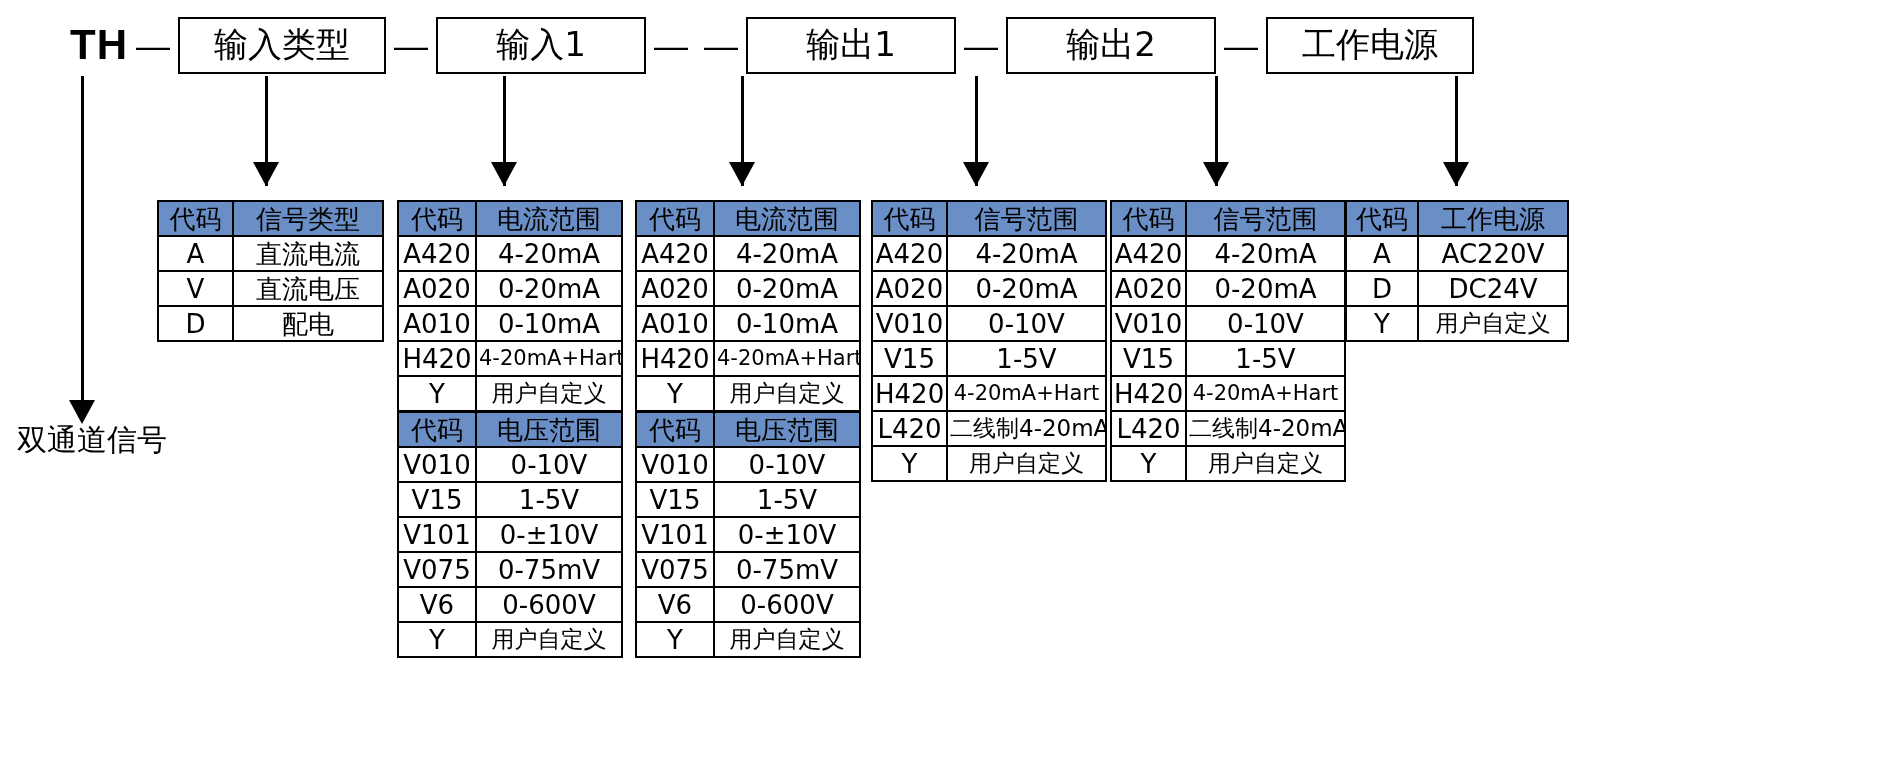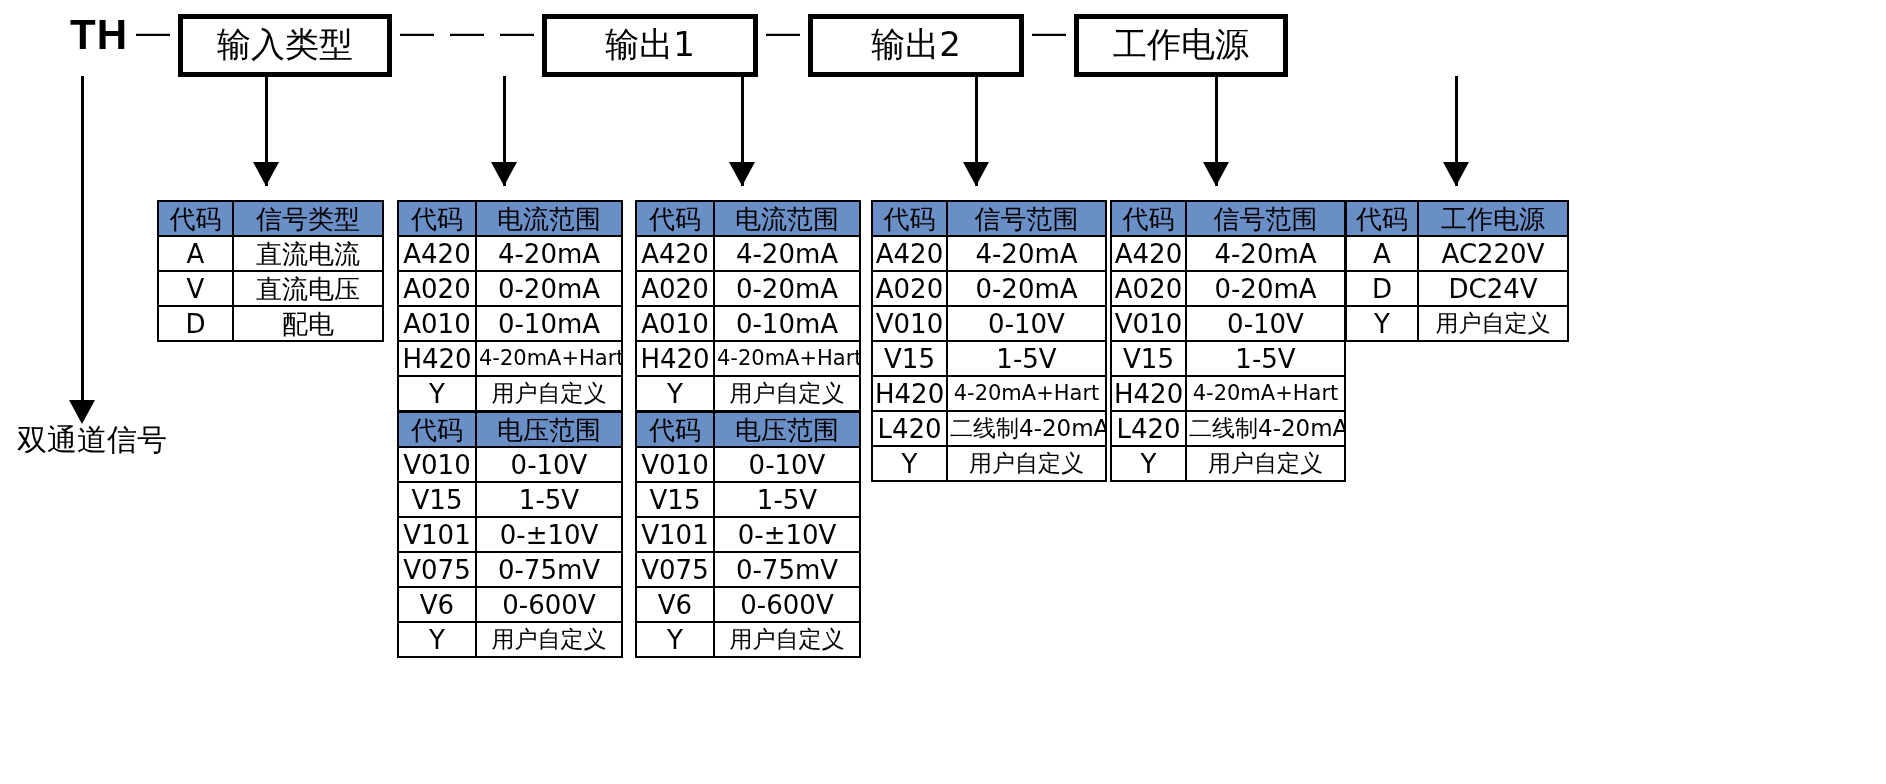--- a/index.html
+++ b/index.html
@@ -21,39 +21,39 @@
   }
 
   
   .code-row {
     position: absolute;
     top: 14px;
     left: 0;
     width: 1786px;
     height: 62px;
     display: flex;
-    align-items: flex-start;
+    align-items: center;
   }
   .model-prefix {
     font-size: 42px;
     font-weight: bold;
     letter-spacing: 1px;
     line-height: 1;
     padding-left: 70px;
     font-family: "Liberation Sans", "DejaVu Sans", sans-serif;
   }
   .dash {
     font-size: 34px;
     line-height: 1;
     padding: 0 8px;
     font-weight: 500;
     user-select: none;
   }
   .seg-box {
-    border: 5px solid #000000;
+    border: 2px solid #000000;
     background: #fff;
     font-size: 34px;
     line-height: 1;
     padding: 8px 18px 11px 18px;
     text-align: center;
     white-space: nowrap;
     font-family: "DejaVu Sans", "Liberation Sans", sans-serif;
   }
   .seg-w1 { min-width: 168px; }
   .seg-w2 { min-width: 170px; }
@@ -121,20 +121,21 @@
 </head>
 <body>
 
 <div id="root">
 
   <div class="code-row">
     <span class="model-prefix">TH</span>
     <span class="dash">—</span>
     <span class="seg-box seg-w1">输入类型</span>
     <span class="dash">—</span>
+    <span class="seg-box seg-w2">输入1</span>
     <span class="dash">—</span>
     <span class="dash">—</span>
     <span class="seg-box seg-w2">输出1</span>
     <span class="dash">—</span>
     <span class="seg-box seg-w2">输出2</span>
     <span class="dash">—</span>
     <span class="seg-box seg-w1">工作电源</span>
   </div>
 
   <div class="vline" style="left:81px; top:76px; height:330px;"></div>

